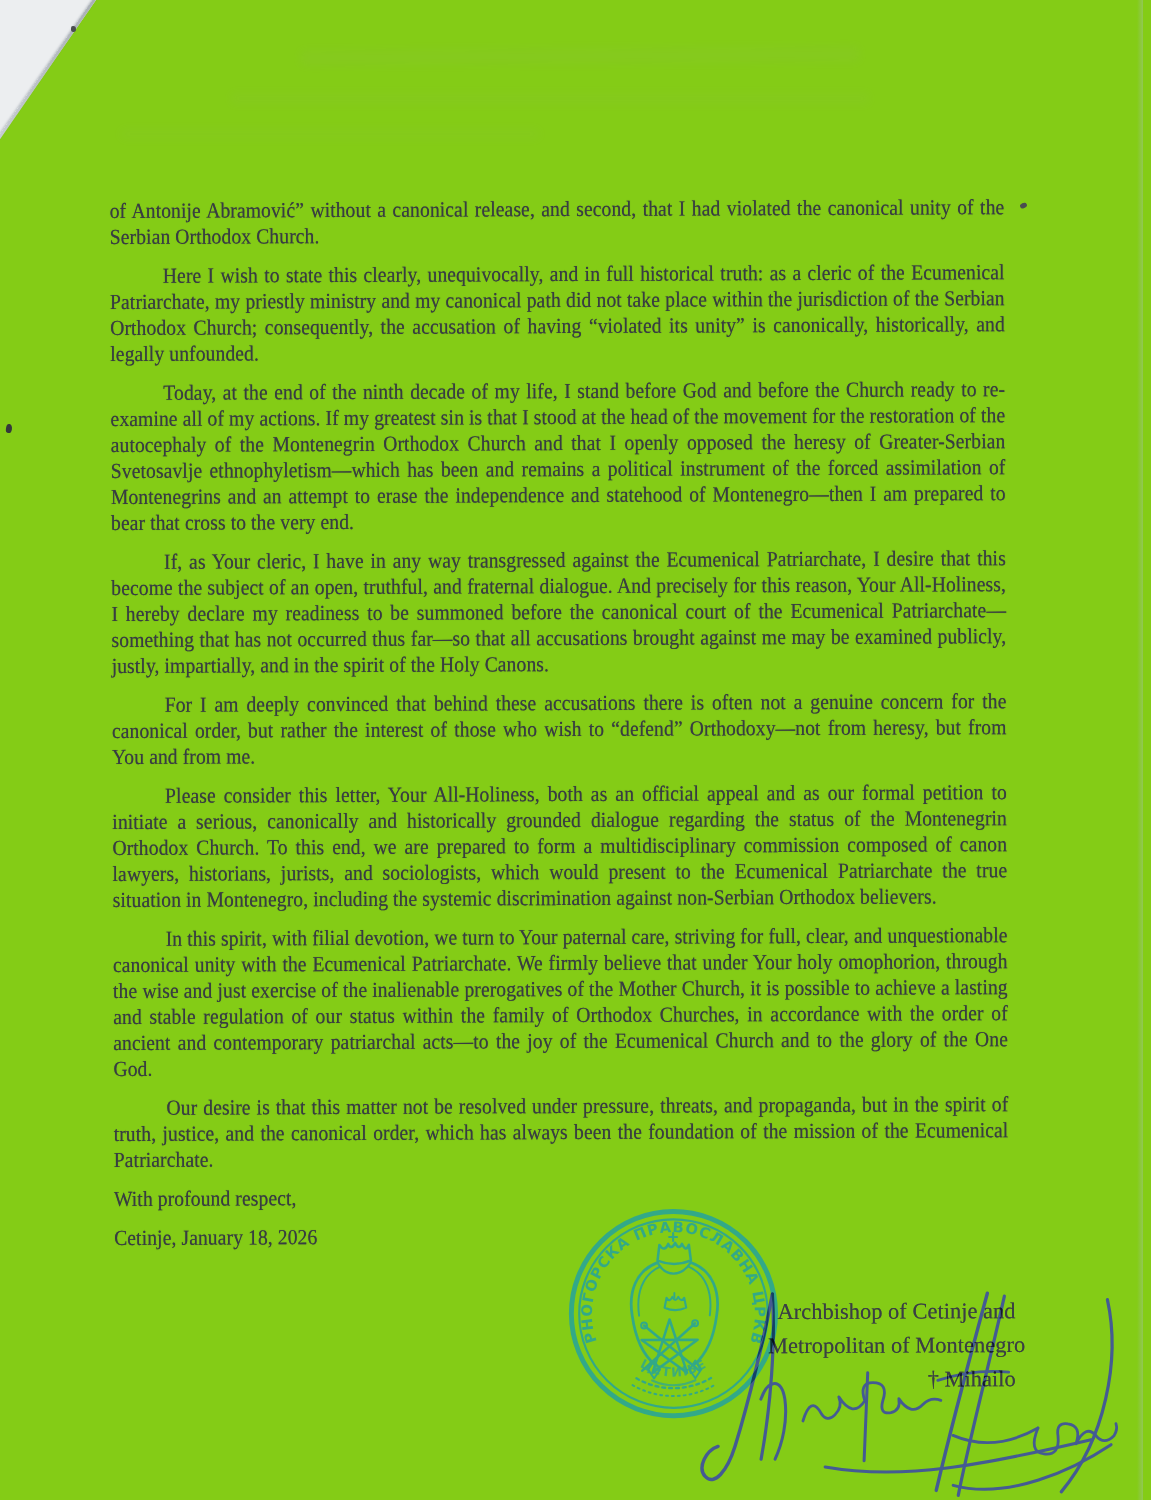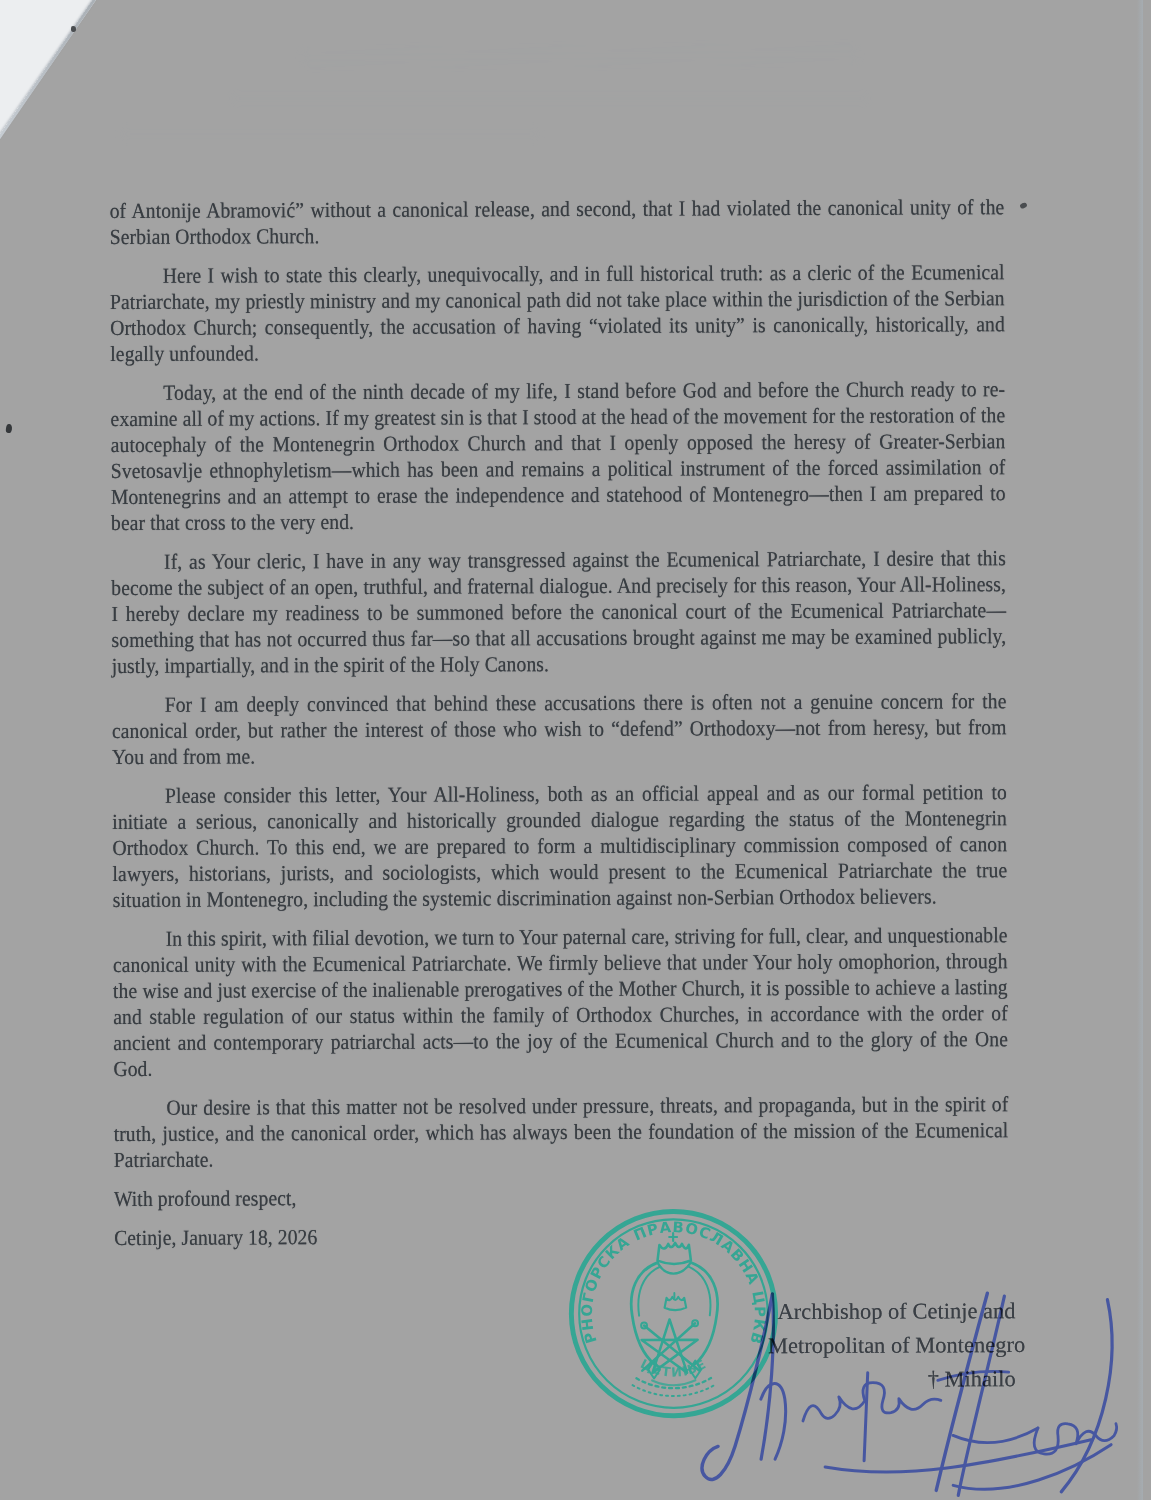--- a/index.html
+++ b/index.html
@@ -1,19 +1,19 @@
 <!DOCTYPE html>
 <html><head>
 <meta charset="utf-8">
 <style>
   html,body{margin:0;padding:0;background:#e9e9e9;}
   .paper{
     position:relative;
     width:1151px;height:1500px;
-    background:#a3a3a3;
+    background:#84cc16;
     overflow:hidden;
     font-family:"Liberation Serif", serif;
   }
   
   .fold-triangle{
     position:absolute;left:0;top:0;width:100px;height:140px;
     background:#eceef0;
     clip-path:polygon(0 0,96px 0,0 138px);
   }
   .fold-line{

